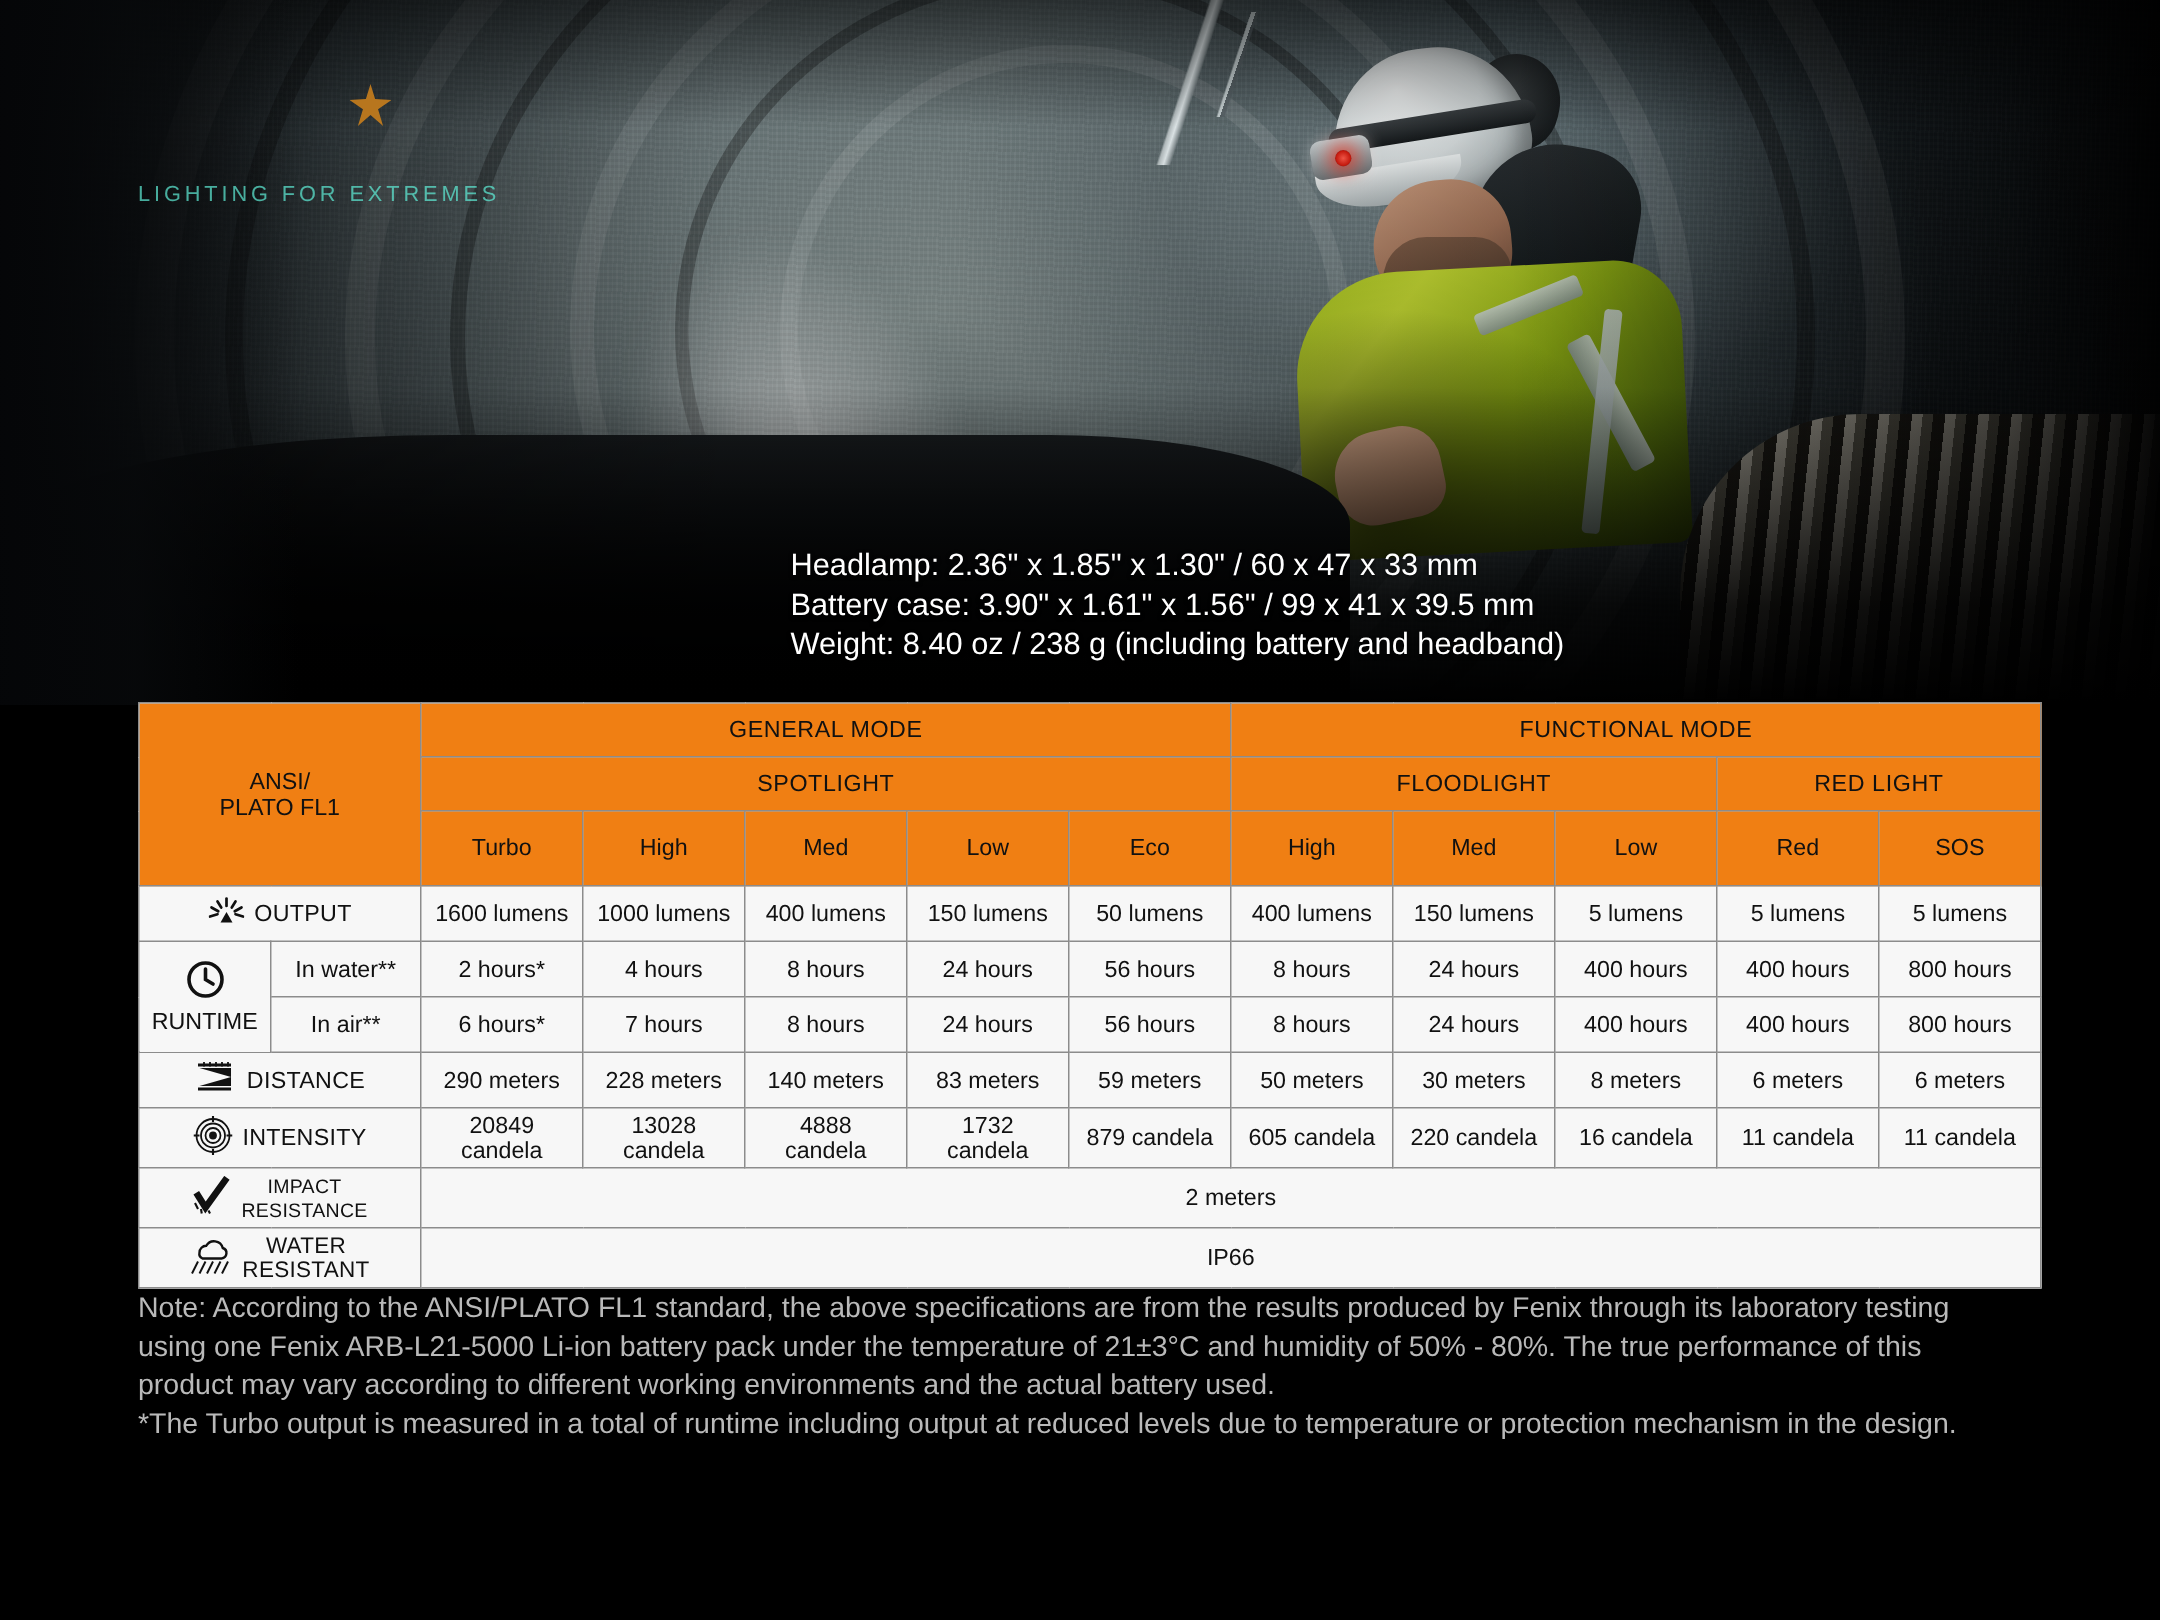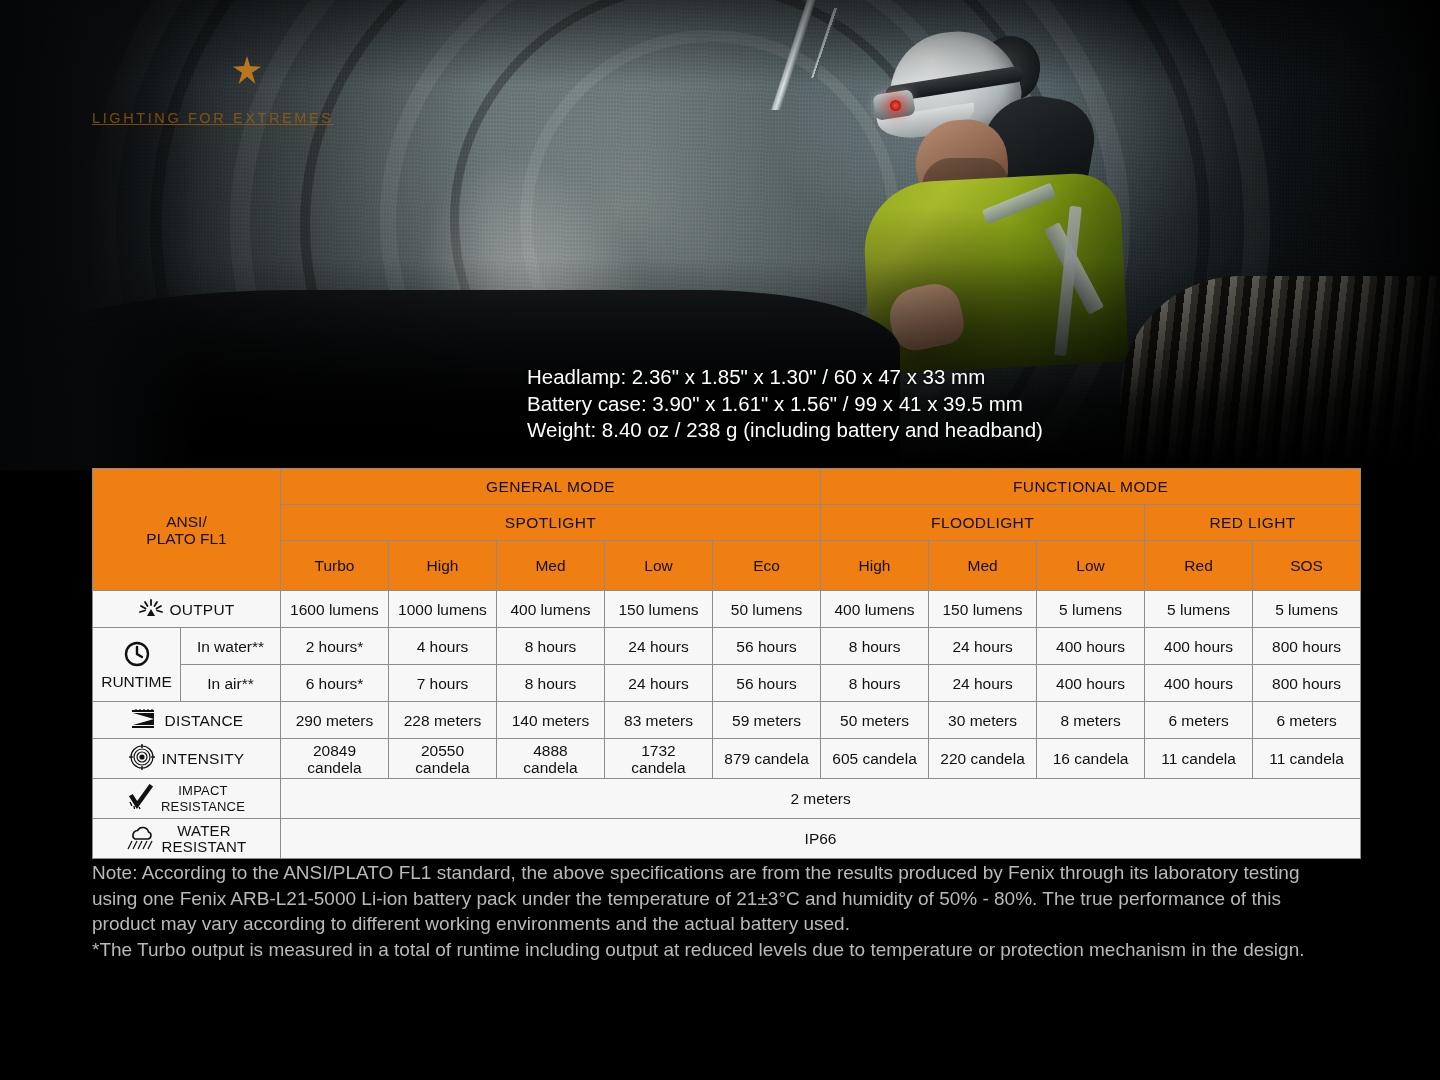--- a/index.html
+++ b/index.html
@@ -211,26 +211,25 @@
     line-height: 60px;
   }
   .logo-star {
     position: absolute; left: 143px; top: -4px;
     width: 28px; height: 28px;
     background: #c07a1e;
     clip-path: polygon(50% 0%, 61% 36%, 100% 38%, 68% 60%, 80% 100%, 50% 74%, 20% 100%, 32% 60%, 0% 38%, 39% 36%);
     opacity: .95;
   }
   .logo-tag {
-    position: absolute; left: 2px; top: 50px;
+    position: absolute; left: 2px; top: 62px;
     font-size: 14.5px;
     letter-spacing: 2.6px;
-    color: #a16207;
+    color: #5eead4;
     opacity: .72;
-    text-decoration: underline;
   }
 
   
   .title {
     position: absolute; left: 92px; top: 352px;
     font-size: 45px;
     font-weight: bold;
     line-height: 45px;
     color: #F47C20;
     letter-spacing: .3px;
@@ -499,21 +498,21 @@
                     <path d="M13 0 L13 4"></path>
                     <path d="M13 22 L13 26"></path>
                     <path d="M0 13 L4 13"></path>
                     <path d="M22 13 L26 13"></path>
                   </g>
                 </svg>
         </span><span class="txt">INTENSITY</span>
       </td>
       <td class="cell2" style="white-space:pre-line">20849
 candela</td>
-      <td class="cell2" style="white-space:pre-line">20550
+      <td class="cell2" style="white-space:pre-line">13028
 candela</td>
       <td class="cell2" style="white-space:pre-line">4888
 candela</td>
       <td class="cell2" style="white-space:pre-line">1732
 candela</td>
       <td class="cell2">879 candela</td>
       <td class="cell2">605 candela</td>
       <td class="cell2">220 candela</td>
       <td class="cell2">16 candela</td>
       <td class="cell2">11 candela</td>

